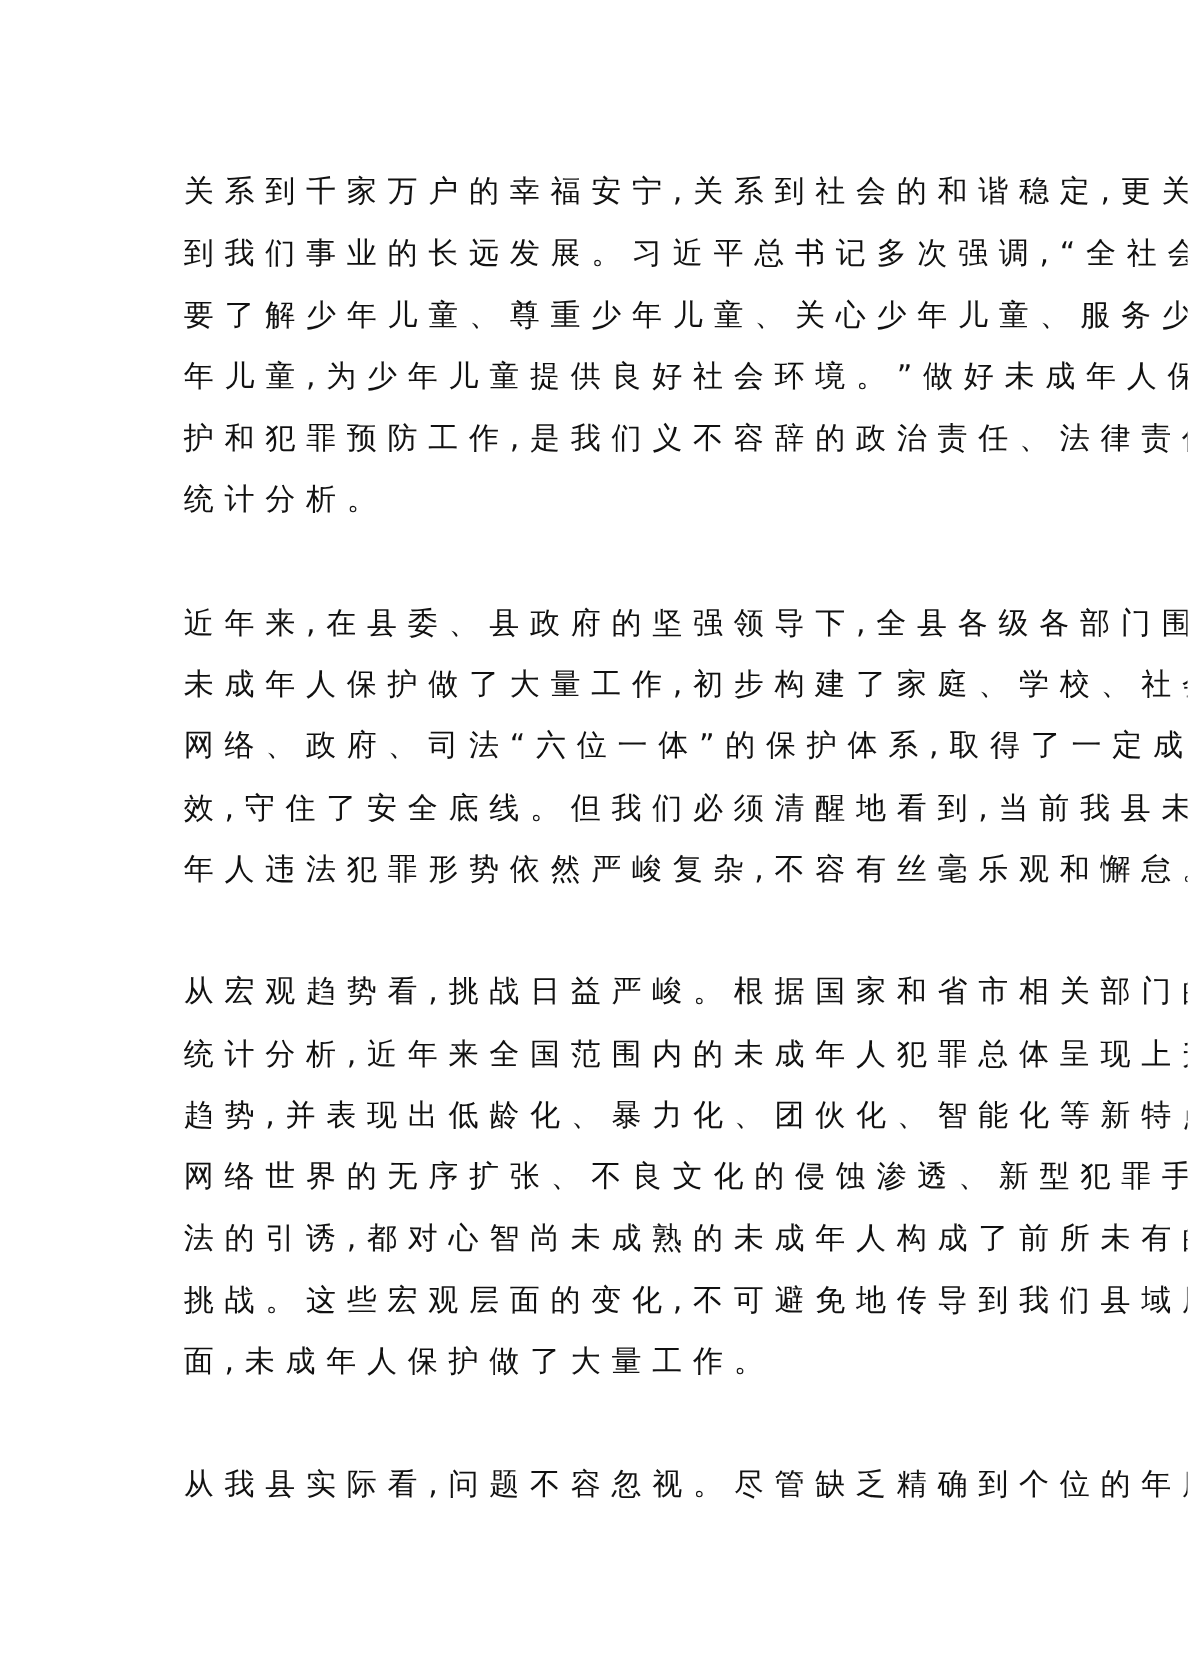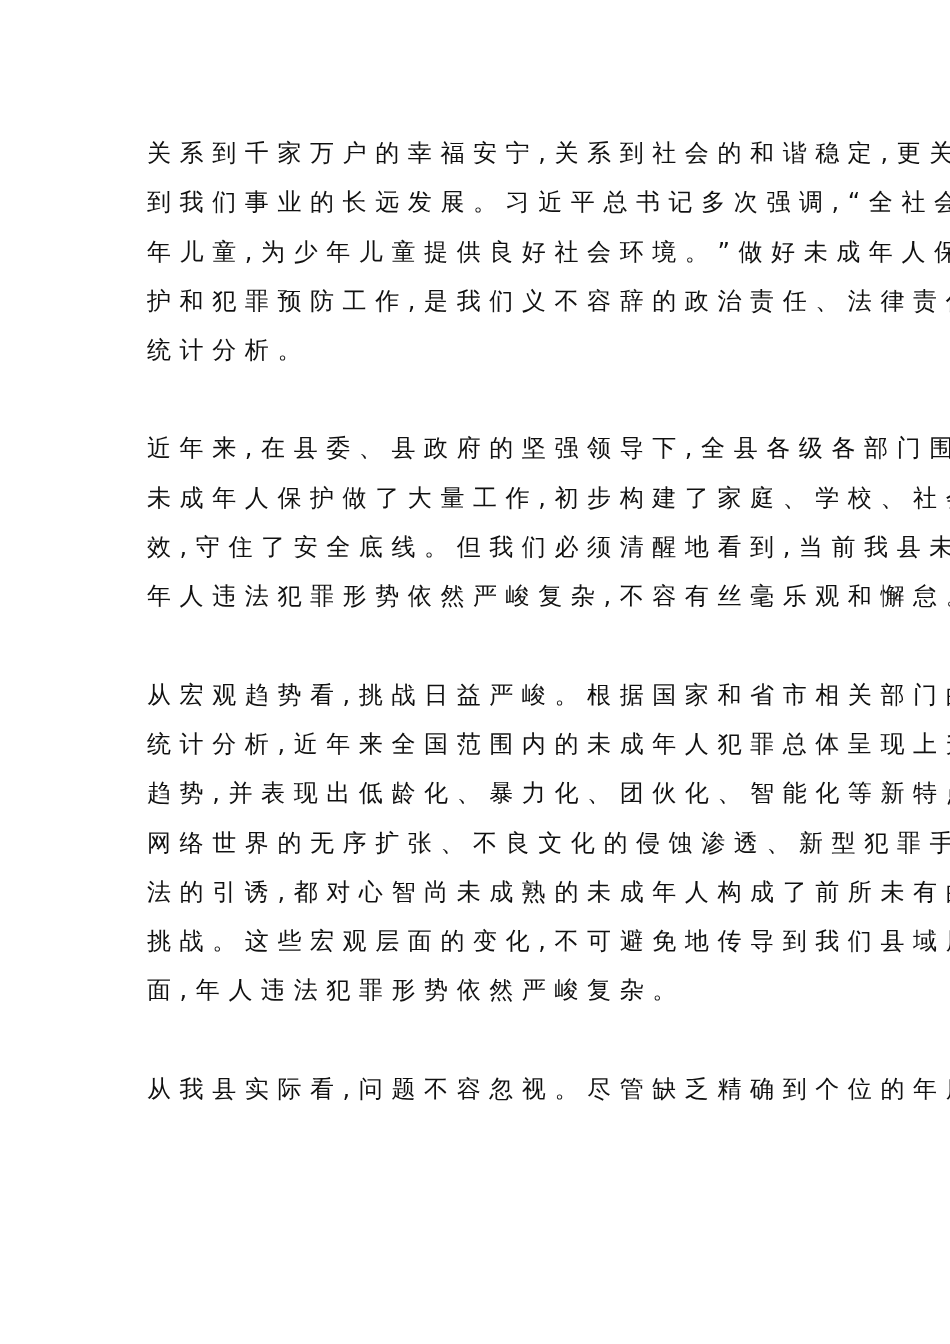--- a/index.html
+++ b/index.html
@@ -34,35 +34,37 @@
     white-space: nowrap;
   }
 </style>
 </head>
 <body>
 
 <div class="page">
   <p class="para">
     <span class="line">关系到千家万户的幸福安宁,关系到社会的和谐稳定,更关系</span>
     <span class="line">到我们事业的长远发展。习近平总书记多次强调,“全社会都</span>
+    <span class="line">要了解少年儿童、尊重少年儿童、关心少年儿童、服务少</span>
     <span class="line">年儿童,为少年儿童提供良好社会环境。”做好未成年人保</span>
     <span class="line">护和犯罪预防工作,是我们义不容辞的政治责任、法律责任</span>
     <span class="line">统计分析。</span>
   </p>
   <p class="para">
     <span class="line">近年来,在县委、县政府的坚强领导下,全县各级各部门围绕</span>
     <span class="line">未成年人保护做了大量工作,初步构建了家庭、学校、社会、</span>
+    <span class="line">网络、政府、司法“六位一体”的保护体系,取得了一定成</span>
     <span class="line">效,守住了安全底线。但我们必须清醒地看到,当前我县未成</span>
     <span class="line">年人违法犯罪形势依然严峻复杂,不容有丝毫乐观和懈怠。</span>
   </p>
   <p class="para">
     <span class="line">从宏观趋势看,挑战日益严峻。根据国家和省市相关部门的</span>
     <span class="line">统计分析,近年来全国范围内的未成年人犯罪总体呈现上升</span>
     <span class="line">趋势,并表现出低龄化、暴力化、团伙化、智能化等新特点。</span>
     <span class="line">网络世界的无序扩张、不良文化的侵蚀渗透、新型犯罪手</span>
     <span class="line">法的引诱,都对心智尚未成熟的未成年人构成了前所未有的</span>
     <span class="line">挑战。这些宏观层面的变化,不可避免地传导到我们县域层</span>
-    <span class="line">面,年人违法犯罪形势依然严峻复杂。</span>
+    <span class="line">面,未成年人保护做了大量工作。</span>
   </p>
   <p class="para">
     <span class="line">从我县实际看,问题不容忽视。尽管缺乏精确到个位的年度</span>
   </p>
 </div>
 
 </body></html>

